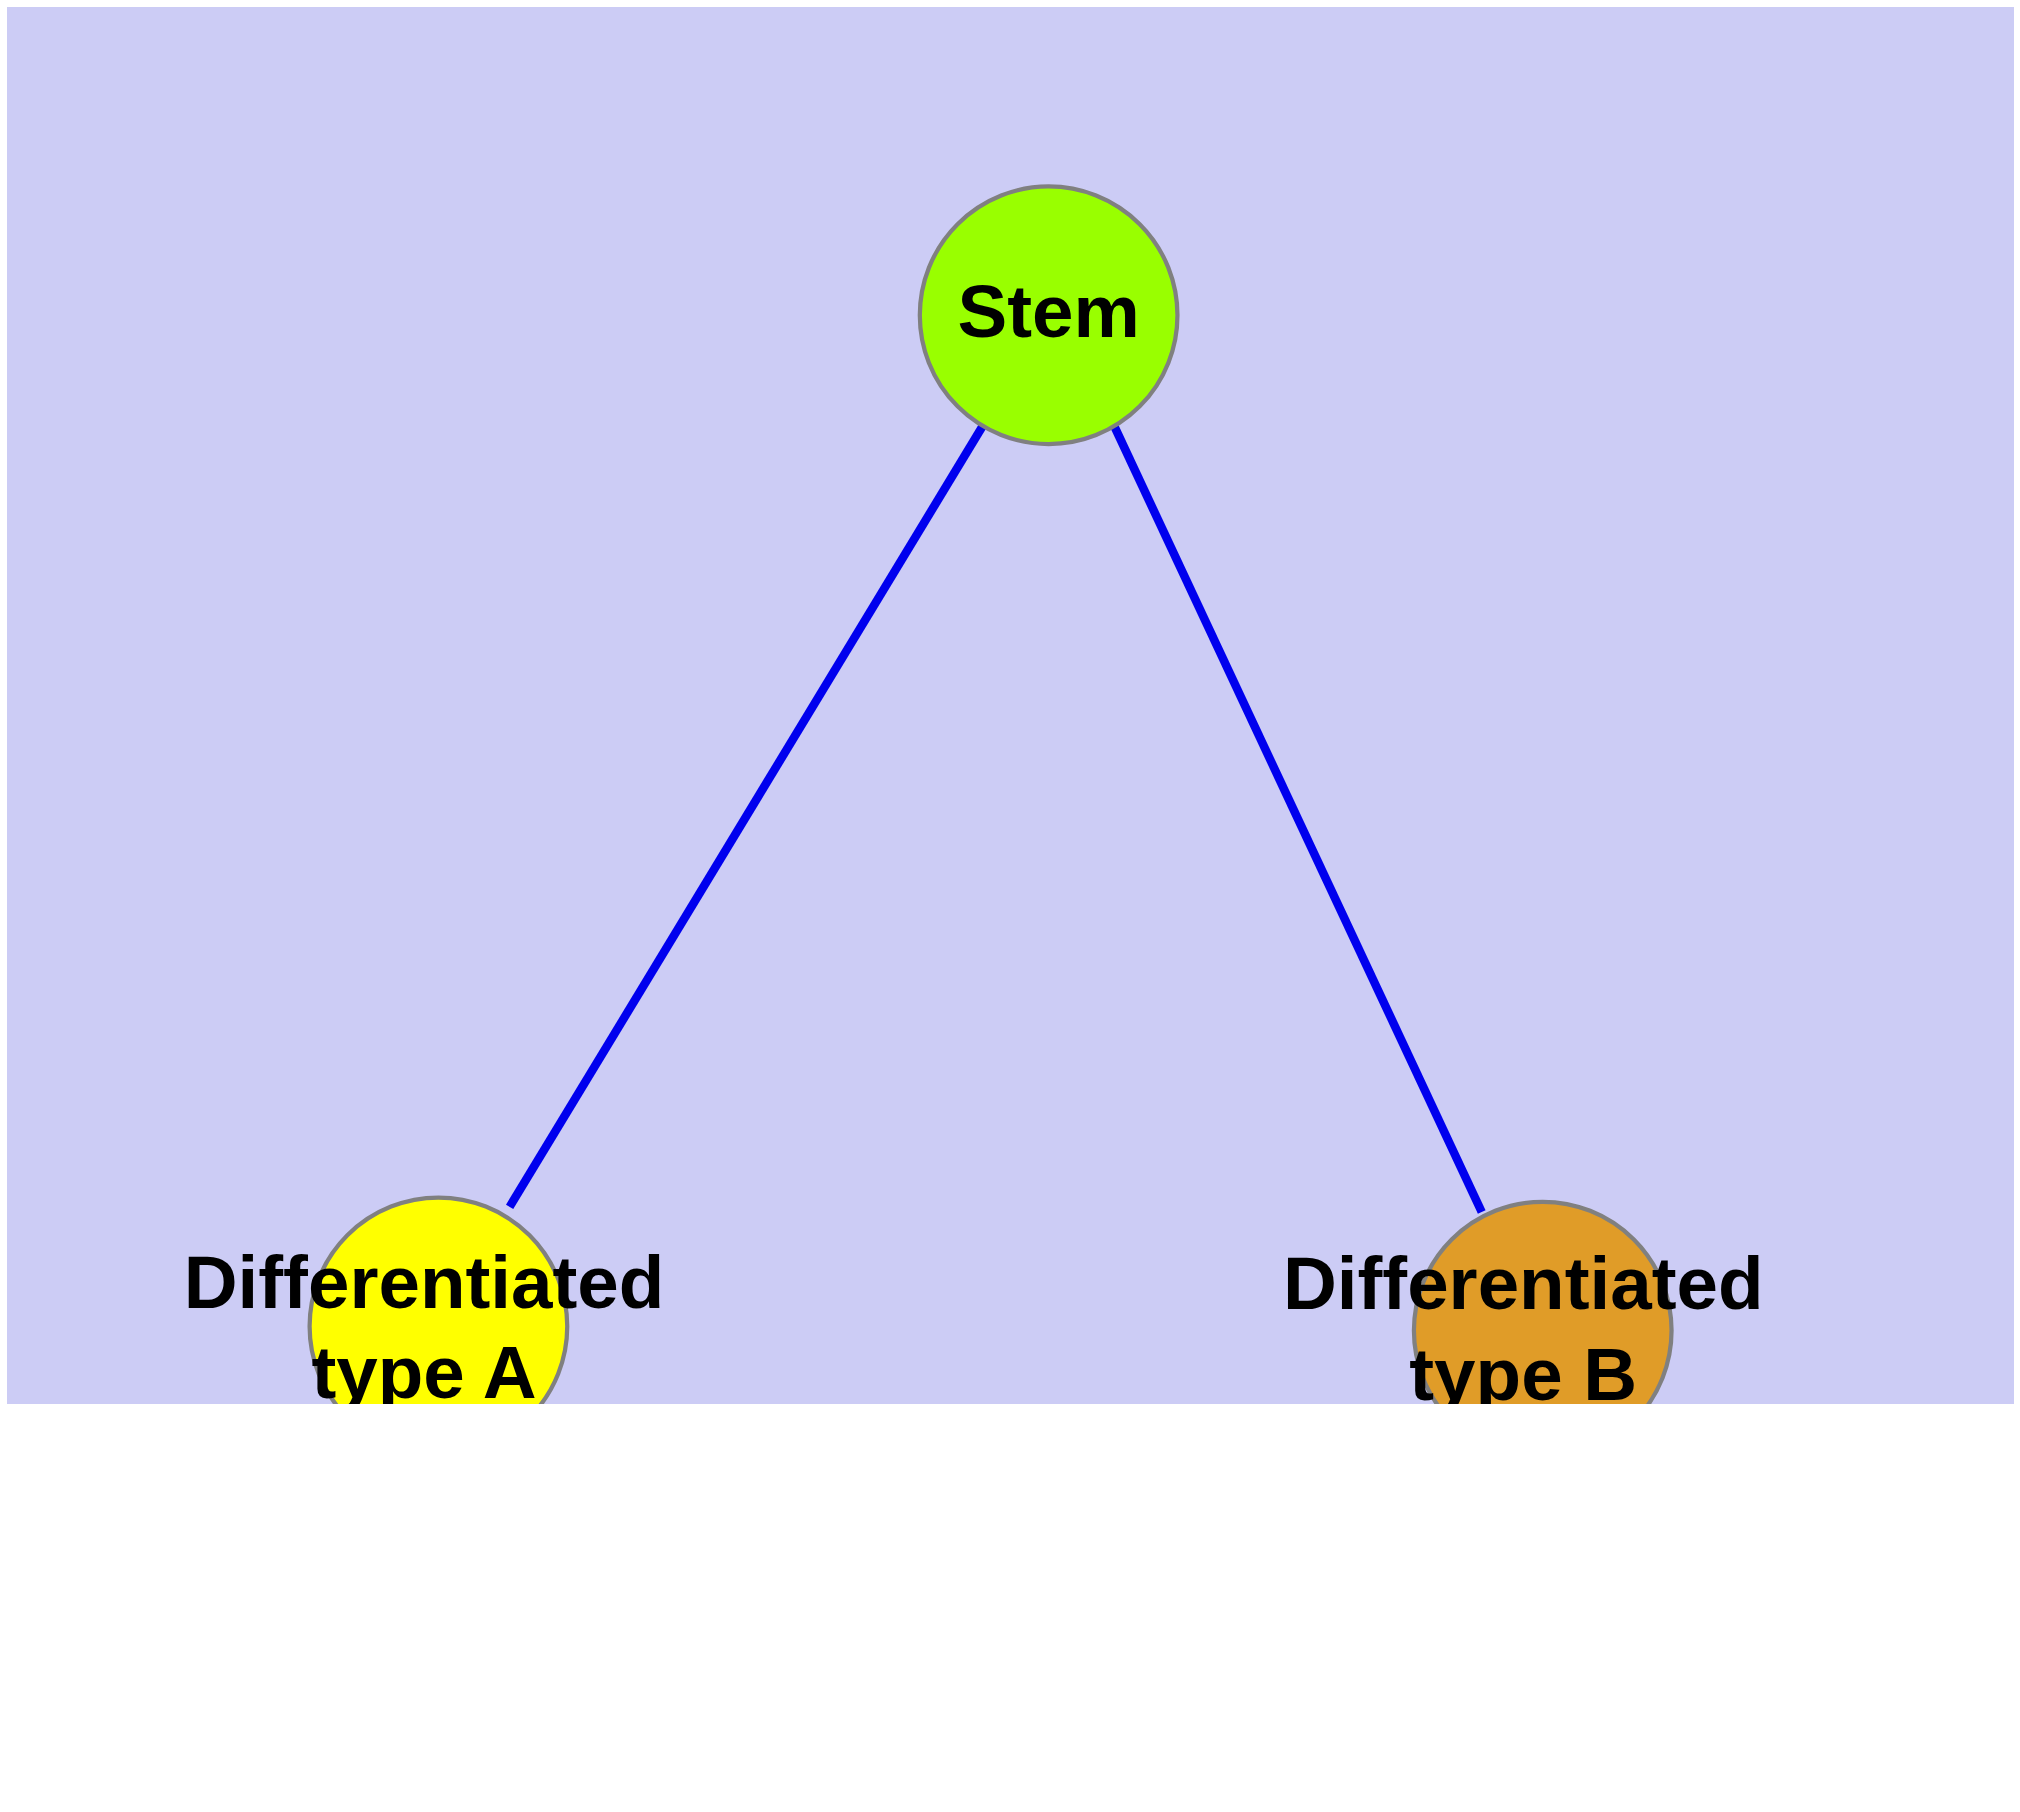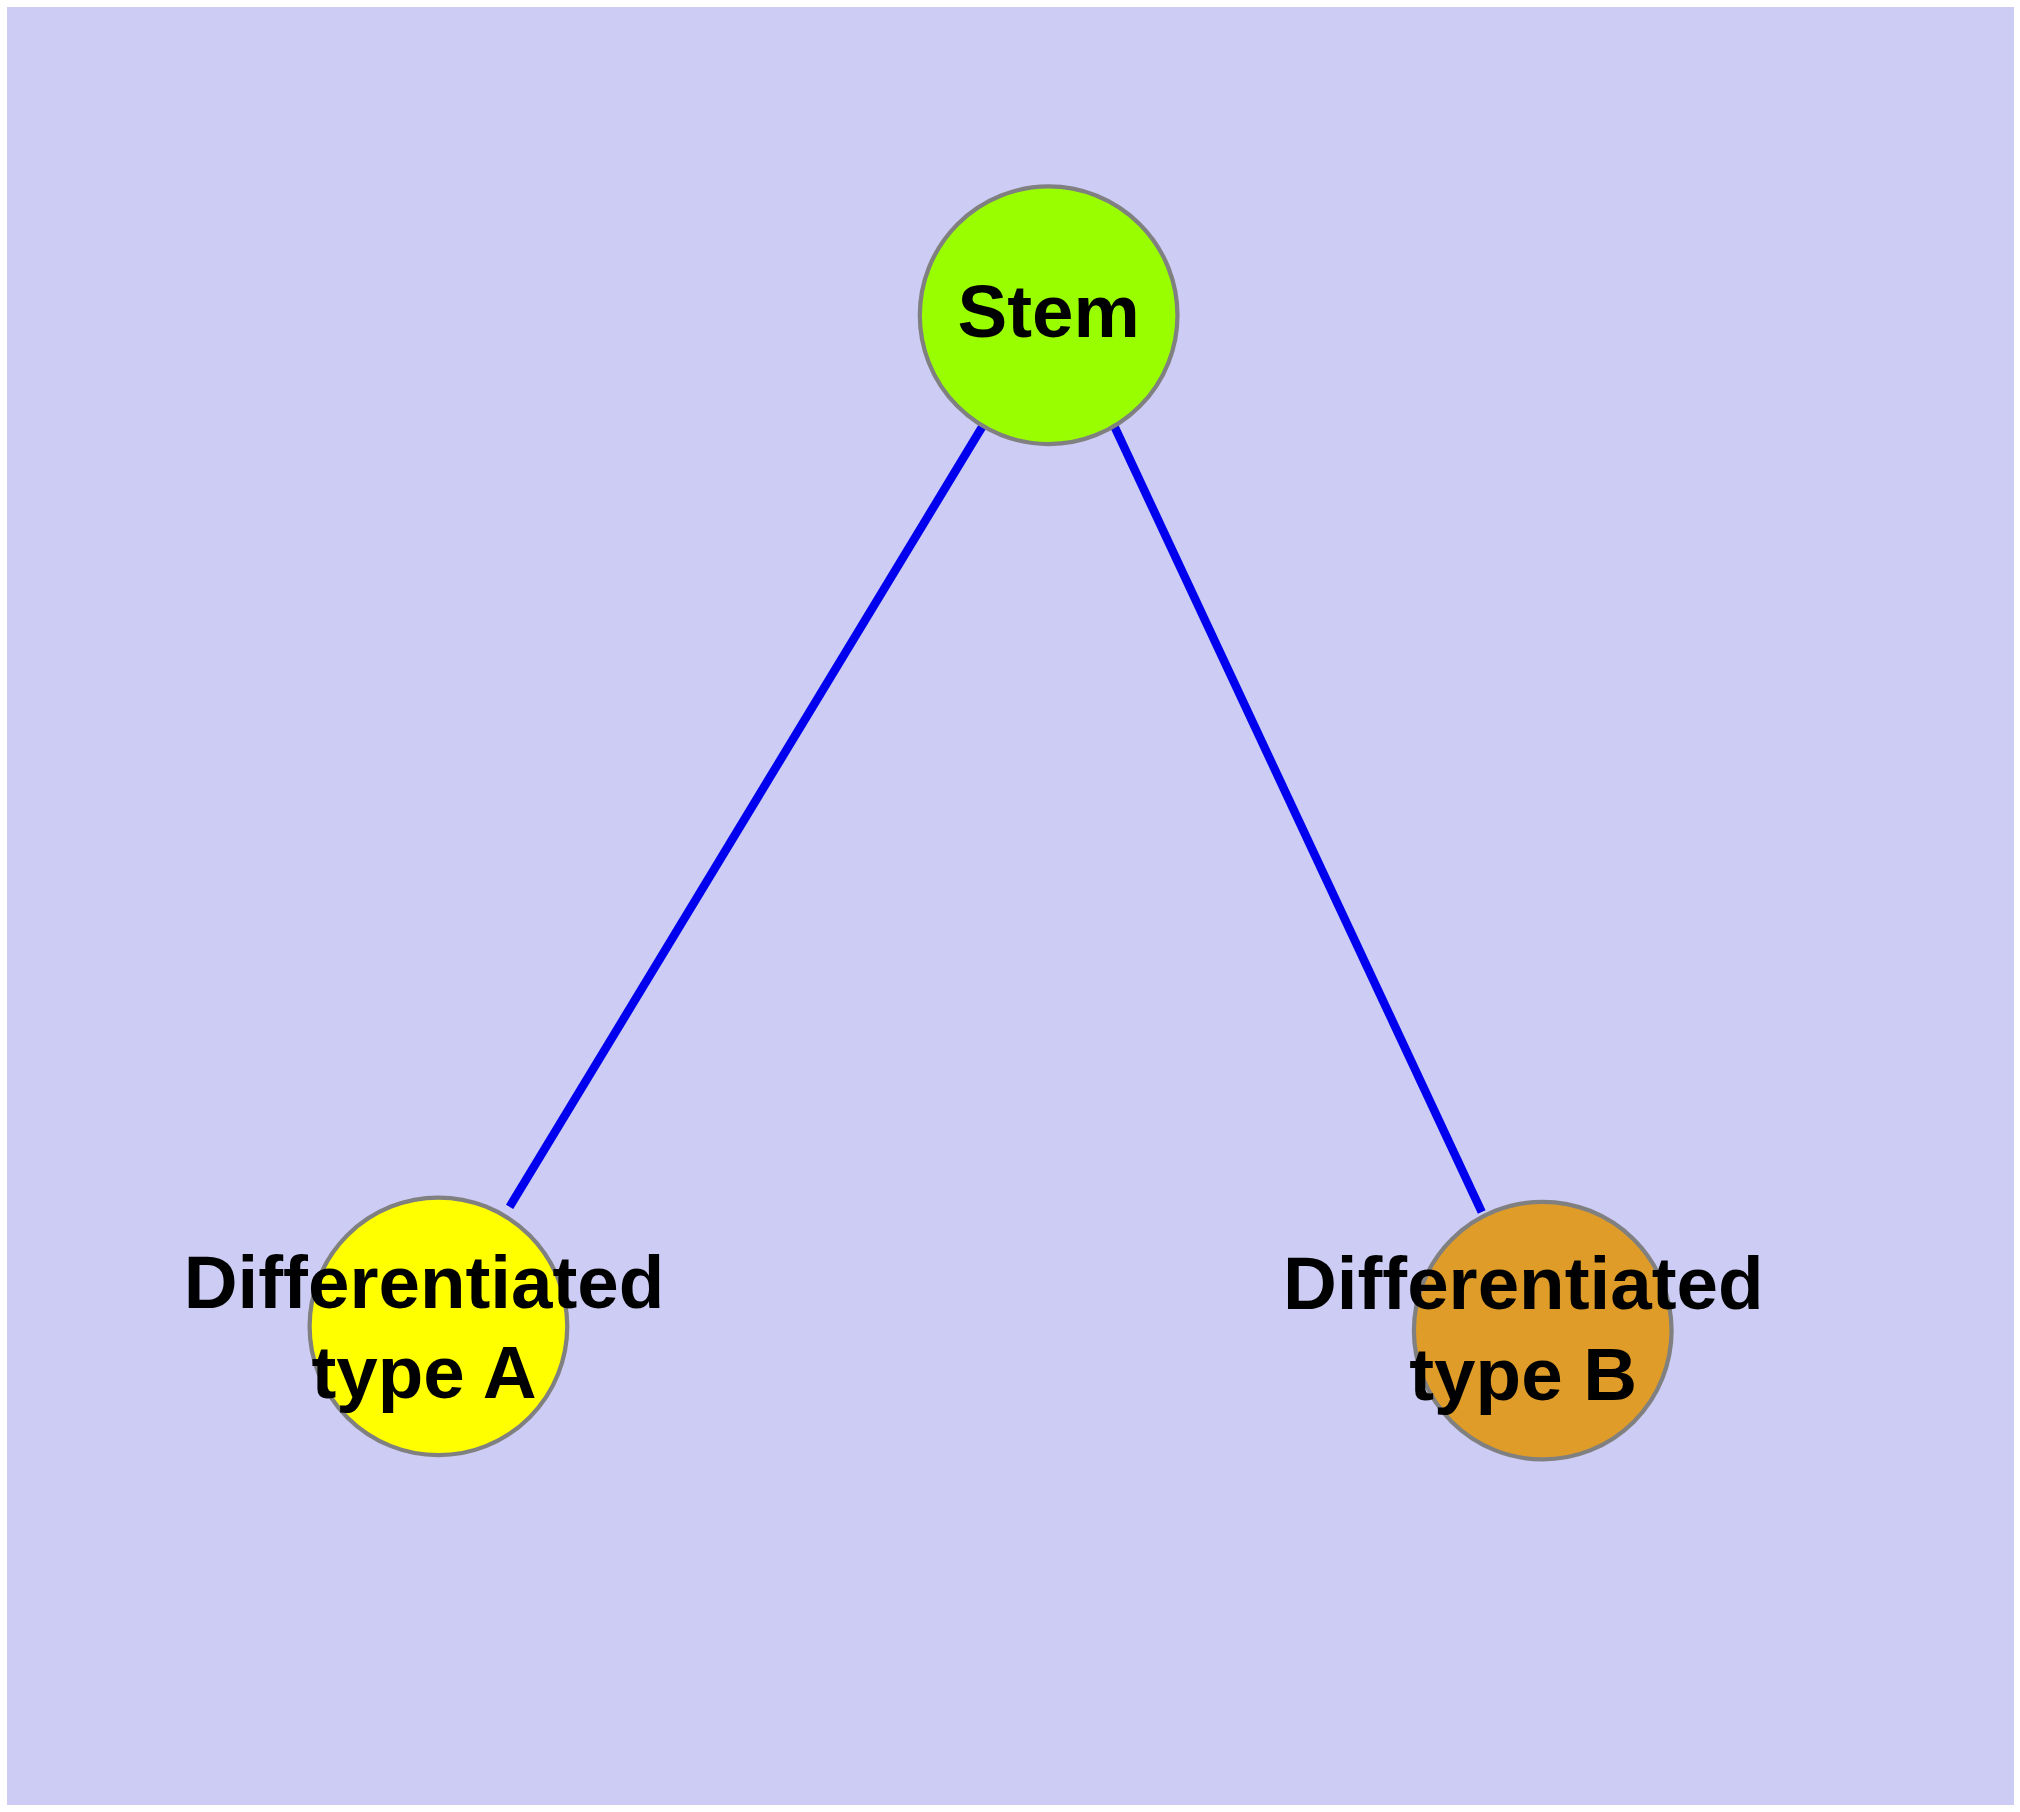--- a/index.html
+++ b/index.html
@@ -46,21 +46,21 @@
     font-weight: bold;
     font-size: 88px;
     fill: #000000;
     text-anchor: middle;
     white-space: pre;
   }
 </style>
 </head>
 <body>
 
-<div id="canvas" style="width: 2021px; height: 1812px; background: rgb(255, 255, 255);">
+<div id="canvas" style="width: 2021px; height: 1404px; background: rgb(255, 255, 255);">
 
   <div id="plot-area" style="background: rgb(204, 204, 245); width: 2007px; height: 1798px;"></div>
 
   <svg id="graph-svg" viewBox="0 0 2384 2138" xmlns="http://www.w3.org/2000/svg">
 
     <g>
       <line class="edge-line" x1="1159" y1="503" x2="601" y2="1424" stroke="#0000ee" stroke-width="10"></line>
       <line class="edge-line" x1="1315" y1="504" x2="1748" y2="1430" stroke="#0000ee" stroke-width="10"></line>
     </g>
 

